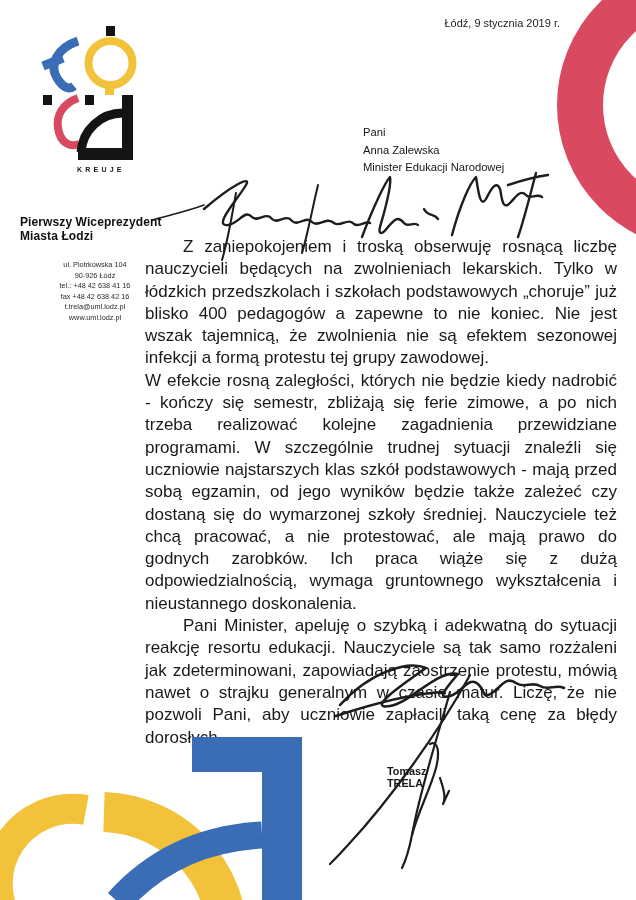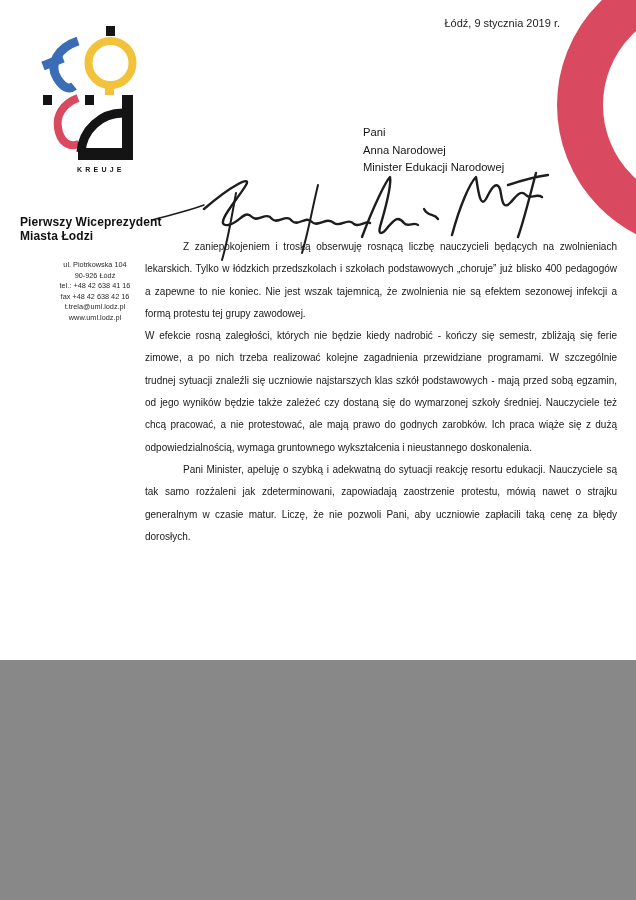--- a/index.html
+++ b/index.html
@@ -1,17 +1,17 @@
 <!DOCTYPE html>
 <html style="--blue: #3a6db6; --yellow: #f2c23a; --red: #d9495f; --ink: #1d1d1f; --logo_black: #141414;"><head>
 <meta charset="utf-8">
 <style>
   html,body { margin:0; padding:0; background:#888; }
   .page {
-    position:relative; width:636px; height:660px; margin:0 auto;
+    position:relative; width:636px; height:900px; margin:0 auto;
     background:#ffffff; overflow:hidden;
     font-family:"Liberation Sans", sans-serif; color:var(--ink,#1d1d1f);
   }
   svg { position:absolute; overflow:hidden; }
   .stroke-blue { stroke:var(--blue); fill:none; }
   .stroke-yellow { stroke:var(--yellow); fill:none; }
   .stroke-red { stroke:var(--red); fill:none; }
   .stroke-black { stroke:var(--logo_black); fill:none; }
   .fill-blue { fill:var(--blue); }
   .fill-yellow { fill:var(--yellow); }
@@ -34,21 +34,21 @@
     position:absolute; left:20px; top:215px; width:150px;
   }
   .sender-title {
     font-size:12px; font-weight:bold; color:#111; letter-spacing:0.1px;
   }
   .sender-address {
     margin-top:17px; font-size:7.3px; line-height:10.6px; color:#2a2a2c;text-align:center;
   }
   .letter-body {
     position:absolute; left:145px; top:236px; width:472px;
-    font-size:10px; line-height:22.3px; text-align:justify; color:#19191b;
+    font-size:17px; line-height:22.3px; text-align:justify; color:#19191b;
   }
   .letter-body p { margin:0; }
   .letter-body p.indent { text-indent:38px; }
   .signature-name {
     position:absolute; left:387px; top:765px; width:76px;
     font-size:10.8px; font-weight:bold; color:#161618;
   }
 </style>
 </head>
 <body>
@@ -77,21 +77,21 @@
     <path class="stroke-red" stroke-width="8" d="M 43 78 C 27 84, 21 96, 23 108 C 25 121, 33 128, 44 124"></path>
 
     <path class="stroke-black" stroke-width="9" d="M 46 132 A 42 42 0 0 1 88 93"></path>
     <rect class="fill-black" x="87" y="75" width="11" height="65"></rect>
     <rect class="fill-black" x="43" y="128" width="55" height="12"></rect>
   </svg>
   <div class="kreuje">KREUJE</div>
 
   <div class="recipient">
     <div>Pani</div>
-    <div>Anna Narodowej</div>
+    <div>Anna Zalewska</div>
     <div>Minister Edukacji Narodowej</div>
   </div>
 
   <svg style="left:140px; top:165px; width:420px; height:100px;" viewBox="0 0 420 100">
     <path class="ink" stroke-width="1.5" d="M 12 55 C 30 50, 48 46, 64 40"></path>
     <path class="ink" stroke-width="2.4" d="M 64 44 C 92 20, 112 10, 106 20 C 98 34, 72 62, 88 60 C 100 58, 104 44, 112 52 C 118 58, 126 46, 132 54 C 138 60, 146 48, 152 56 C 158 62, 166 50, 172 57 C 178 63, 186 51, 194 58 C 200 63, 208 52, 214 59 C 219 63, 226 55, 230 58"></path>
     <path class="ink" stroke-width="2" d="M 96 28 C 92 50, 88 75, 82 95"></path>
     <path class="ink" stroke-width="2" d="M 178 20 C 172 45, 168 68, 162 88"></path>
     <path class="ink" stroke-width="2.4" d="M 222 72 C 234 40, 246 16, 250 12 C 252 22, 244 48, 240 62 C 238 70, 242 70, 248 62 C 254 55, 258 50, 264 58 C 268 63, 274 56, 278 60 M 284 44 C 288 52, 294 48, 298 54"></path>
     <path class="ink" stroke-width="2.4" d="M 312 70 C 320 40, 330 18, 336 12 C 338 24, 340 44, 346 34 C 350 26, 356 14, 360 24 C 362 32, 362 46, 370 38 C 376 32, 380 24, 386 30 C 390 35, 396 28, 402 32 M 396 8 C 390 30, 384 55, 378 72 M 368 20 C 380 16, 394 12, 408 10"></path>

